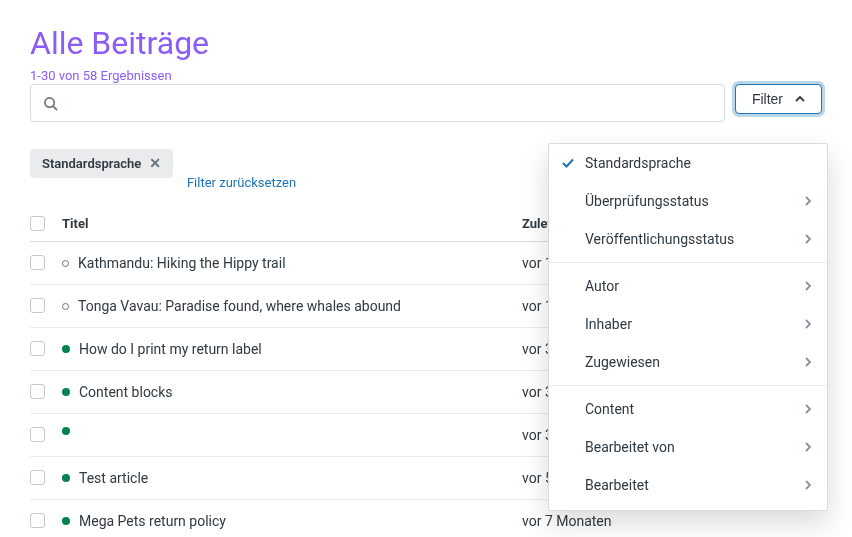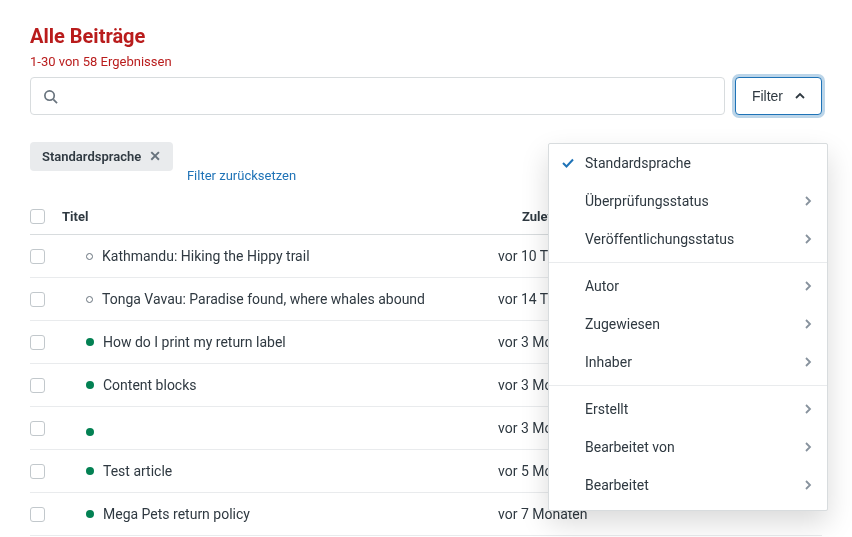--- a/index.html
+++ b/index.html
@@ -7,29 +7,29 @@
       font-family: -apple-system, BlinkMacSystemFont, "Segoe UI", Roboto, Helvetica, Arial, sans-serif;
       color: #2f3941;
       background: #fff;
       width: 852px;
       height: 537px;
       overflow: hidden;
       position: relative;
       padding: 24px 30px 0 30px;
     }
     .page-title {
-      font-size: 20px;
-      font-weight: 700;
-      color: #b91c1c;
+      font-size: 32px;
+      font-weight: 400;
+      color: #8b5cf6;
       margin-bottom: 6px;
     }
     .results-count {
       font-size: 13px;
-      color: #b91c1c;
-      margin-bottom: 8px;
+      color: #8b5cf6;
+      margin-bottom: 1px;
     }
     .search-row {
       display: flex;
       gap: 10px;
       margin-bottom: 14px;
     }
     .search-box {
       flex: 1;
       display: flex;
       align-items: center;
@@ -53,21 +53,21 @@
       background: transparent;
     }
     .filter-button {
       display: flex;
       align-items: center;
       gap: 12px;
       border: 1px solid #1f73b7;
       box-shadow: 0 0 0 3px rgba(31,115,183,0.3);
       border-radius: 4px;
       padding: 0 16px;
-      height: 38px;
+      height: 30px;
       font-size: 14px;
       color: #2f3941;
       background: #fff;
       cursor: pointer;
     }
     .chevron {
       width: 10px; height: 10px;
       stroke: #2f3941;
       fill: none;
       stroke-width: 1.8;
@@ -112,26 +112,25 @@
       font-size: 13px;
       font-weight: 700;
       color: #2f3941;
     }
     .col-check { width: 32px; display:flex; align-items:center; }
     .col-title { flex: 1; }
     .col-edit { width: 160px; }
     .col-rest { width: 140px; }
     .table-row {
       display: flex;
-      align-items: flex-end;
+      align-items: flex-start;
       border-bottom: 1px solid #e9ebed;
       padding: 13px 0;
       font-size: 14px;
       color: #2f3941;
-      gap: 24px;
     }
     .checkbox {
       width: 15px; height: 15px;
       border: 1px solid #c2c8cc;
       border-radius: 3px;
       cursor: pointer;
     }
     .status-dot {
       display: inline-block;
       width: 8px; height: 8px;
@@ -355,36 +354,36 @@
     </div>
   <hr class="dd-sep">
   <div id="dd-group2">
       <div class="dd-item">
         <span>Autor</span>
         <svg class="dd-arrow" viewBox="0 0 10 10">
           <polyline points="3,1 7,5 3,9"></polyline>
         </svg>
       </div>
       <div class="dd-item">
+        <span>Inhaber</span>
+        <svg class="dd-arrow" viewBox="0 0 10 10">
+          <polyline points="3,1 7,5 3,9"></polyline>
+        </svg>
+      </div>
+      <div class="dd-item">
         <span>Zugewiesen</span>
-        <svg class="dd-arrow" viewBox="0 0 10 10">
-          <polyline points="3,1 7,5 3,9"></polyline>
-        </svg>
-      </div>
-      <div class="dd-item">
-        <span>Inhaber</span>
         <svg class="dd-arrow" viewBox="0 0 10 10">
           <polyline points="3,1 7,5 3,9"></polyline>
         </svg>
       </div>
     </div>
   <hr class="dd-sep">
   <div id="dd-group3">
       <div class="dd-item">
-        <span>Erstellt</span>
+        <span>Content</span>
         <svg class="dd-arrow" viewBox="0 0 10 10">
           <polyline points="3,1 7,5 3,9"></polyline>
         </svg>
       </div>
       <div class="dd-item">
         <span>Bearbeitet von</span>
         <svg class="dd-arrow" viewBox="0 0 10 10">
           <polyline points="3,1 7,5 3,9"></polyline>
         </svg>
       </div>

